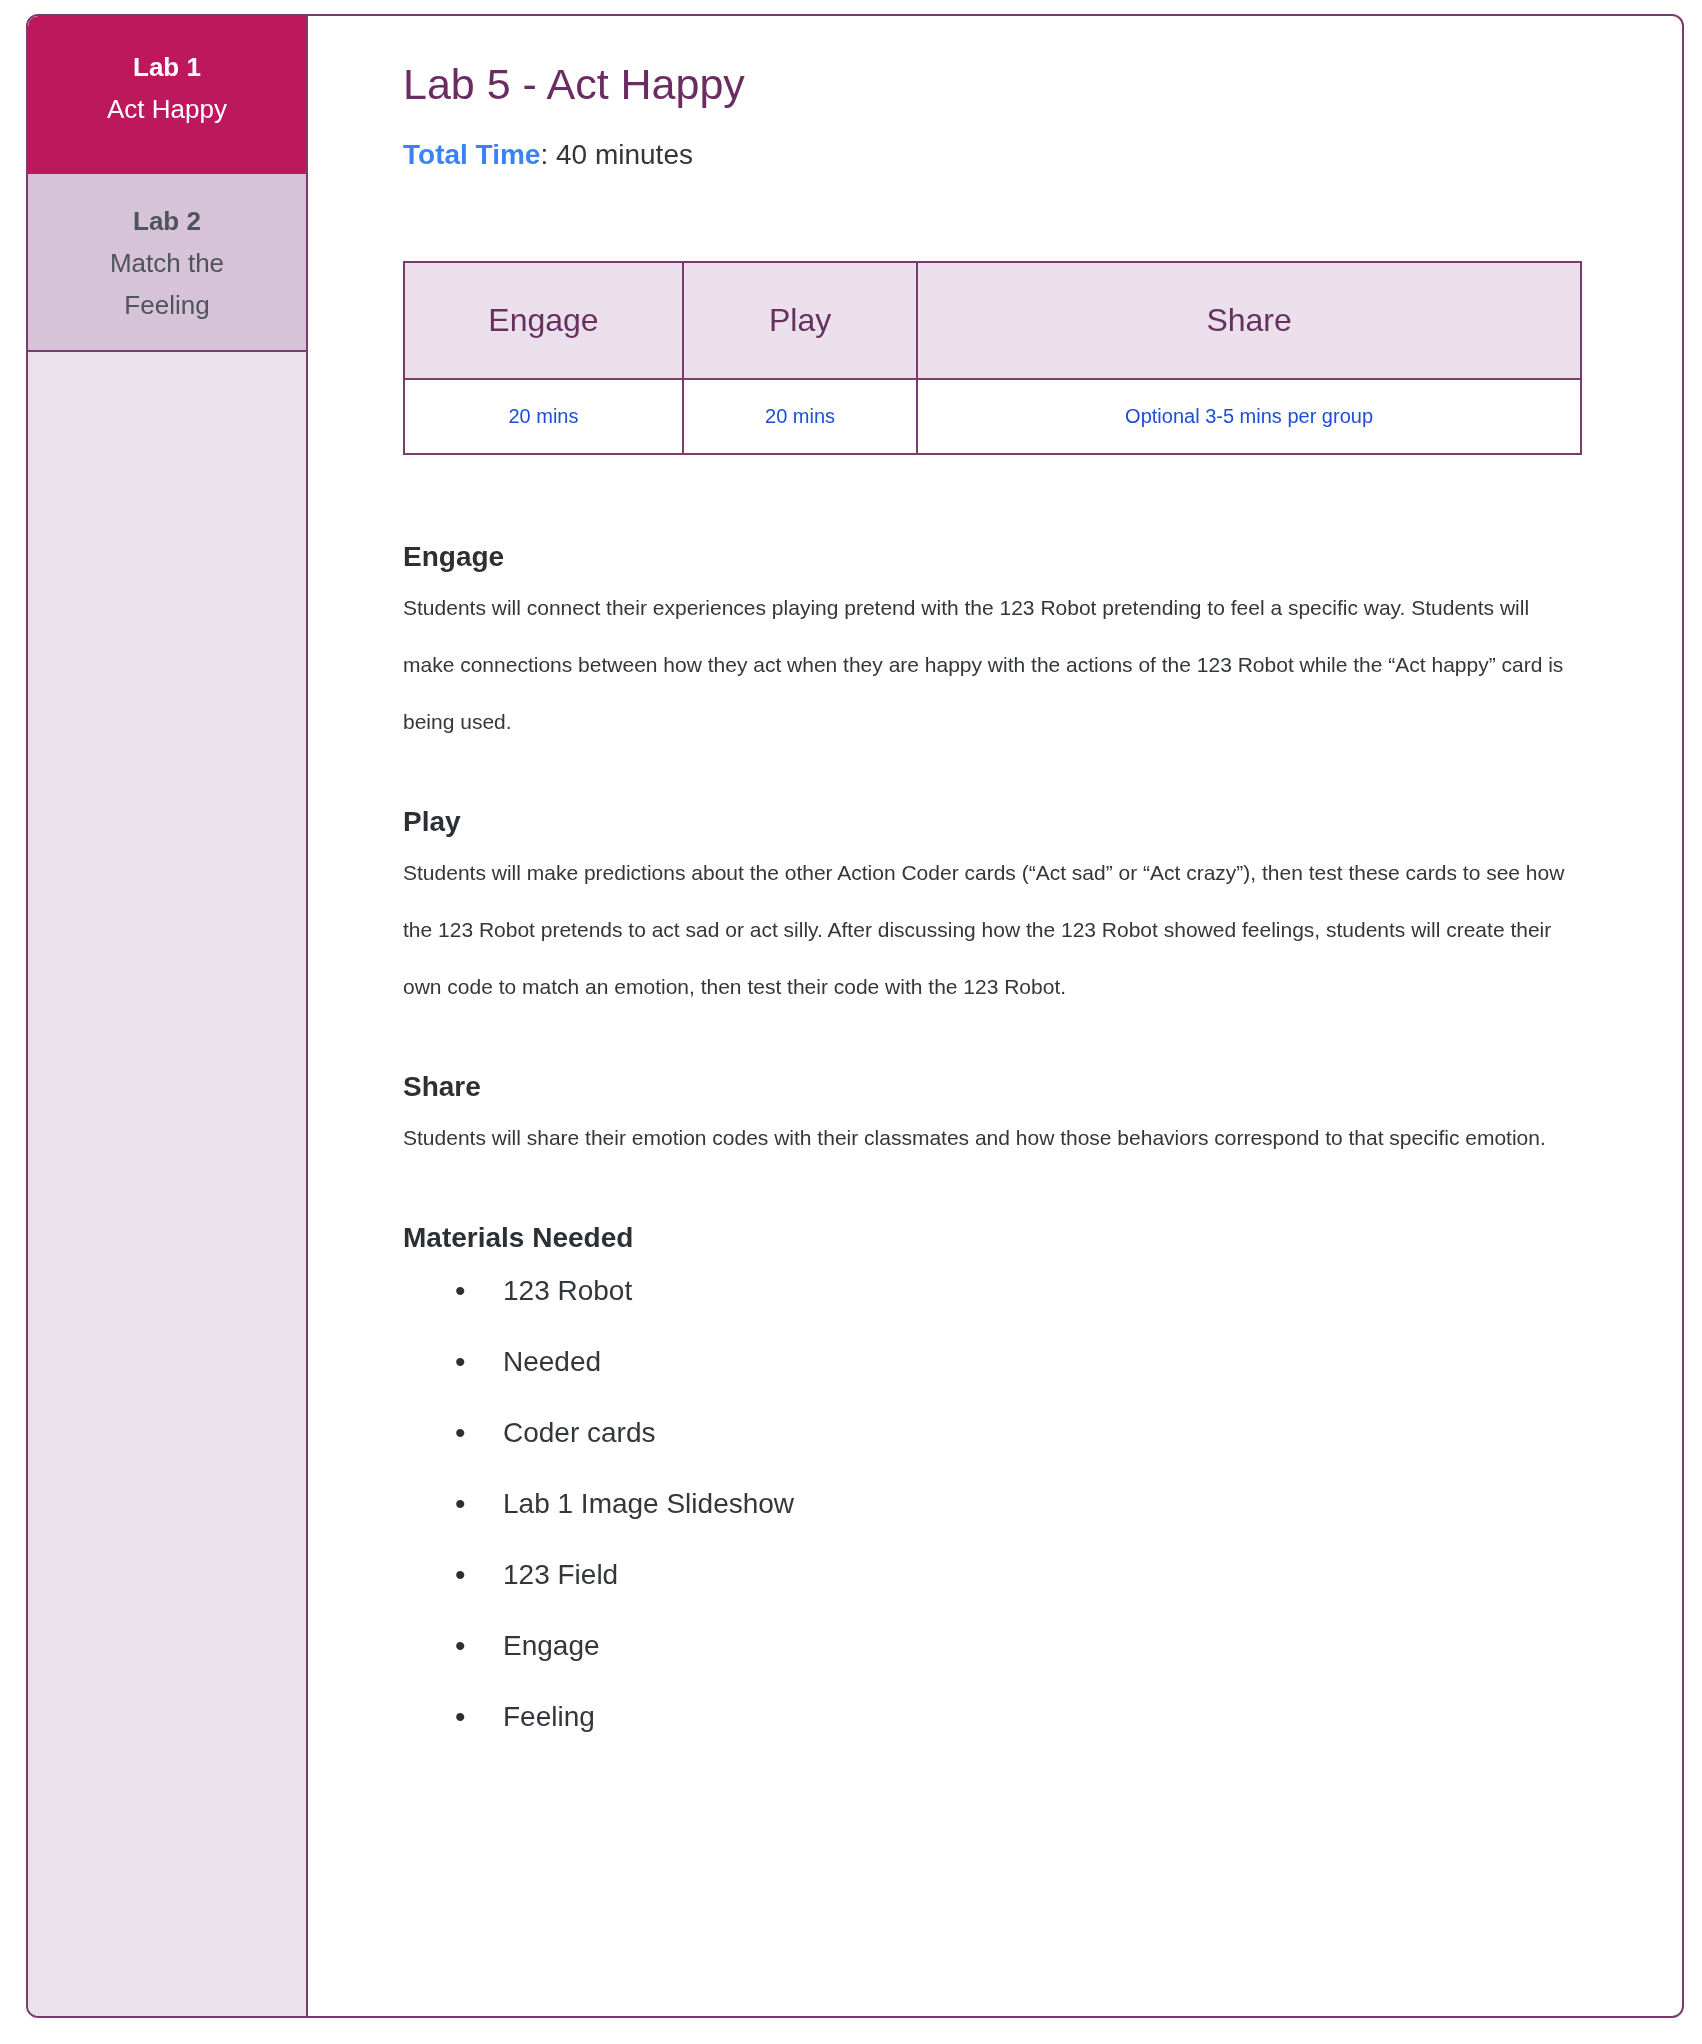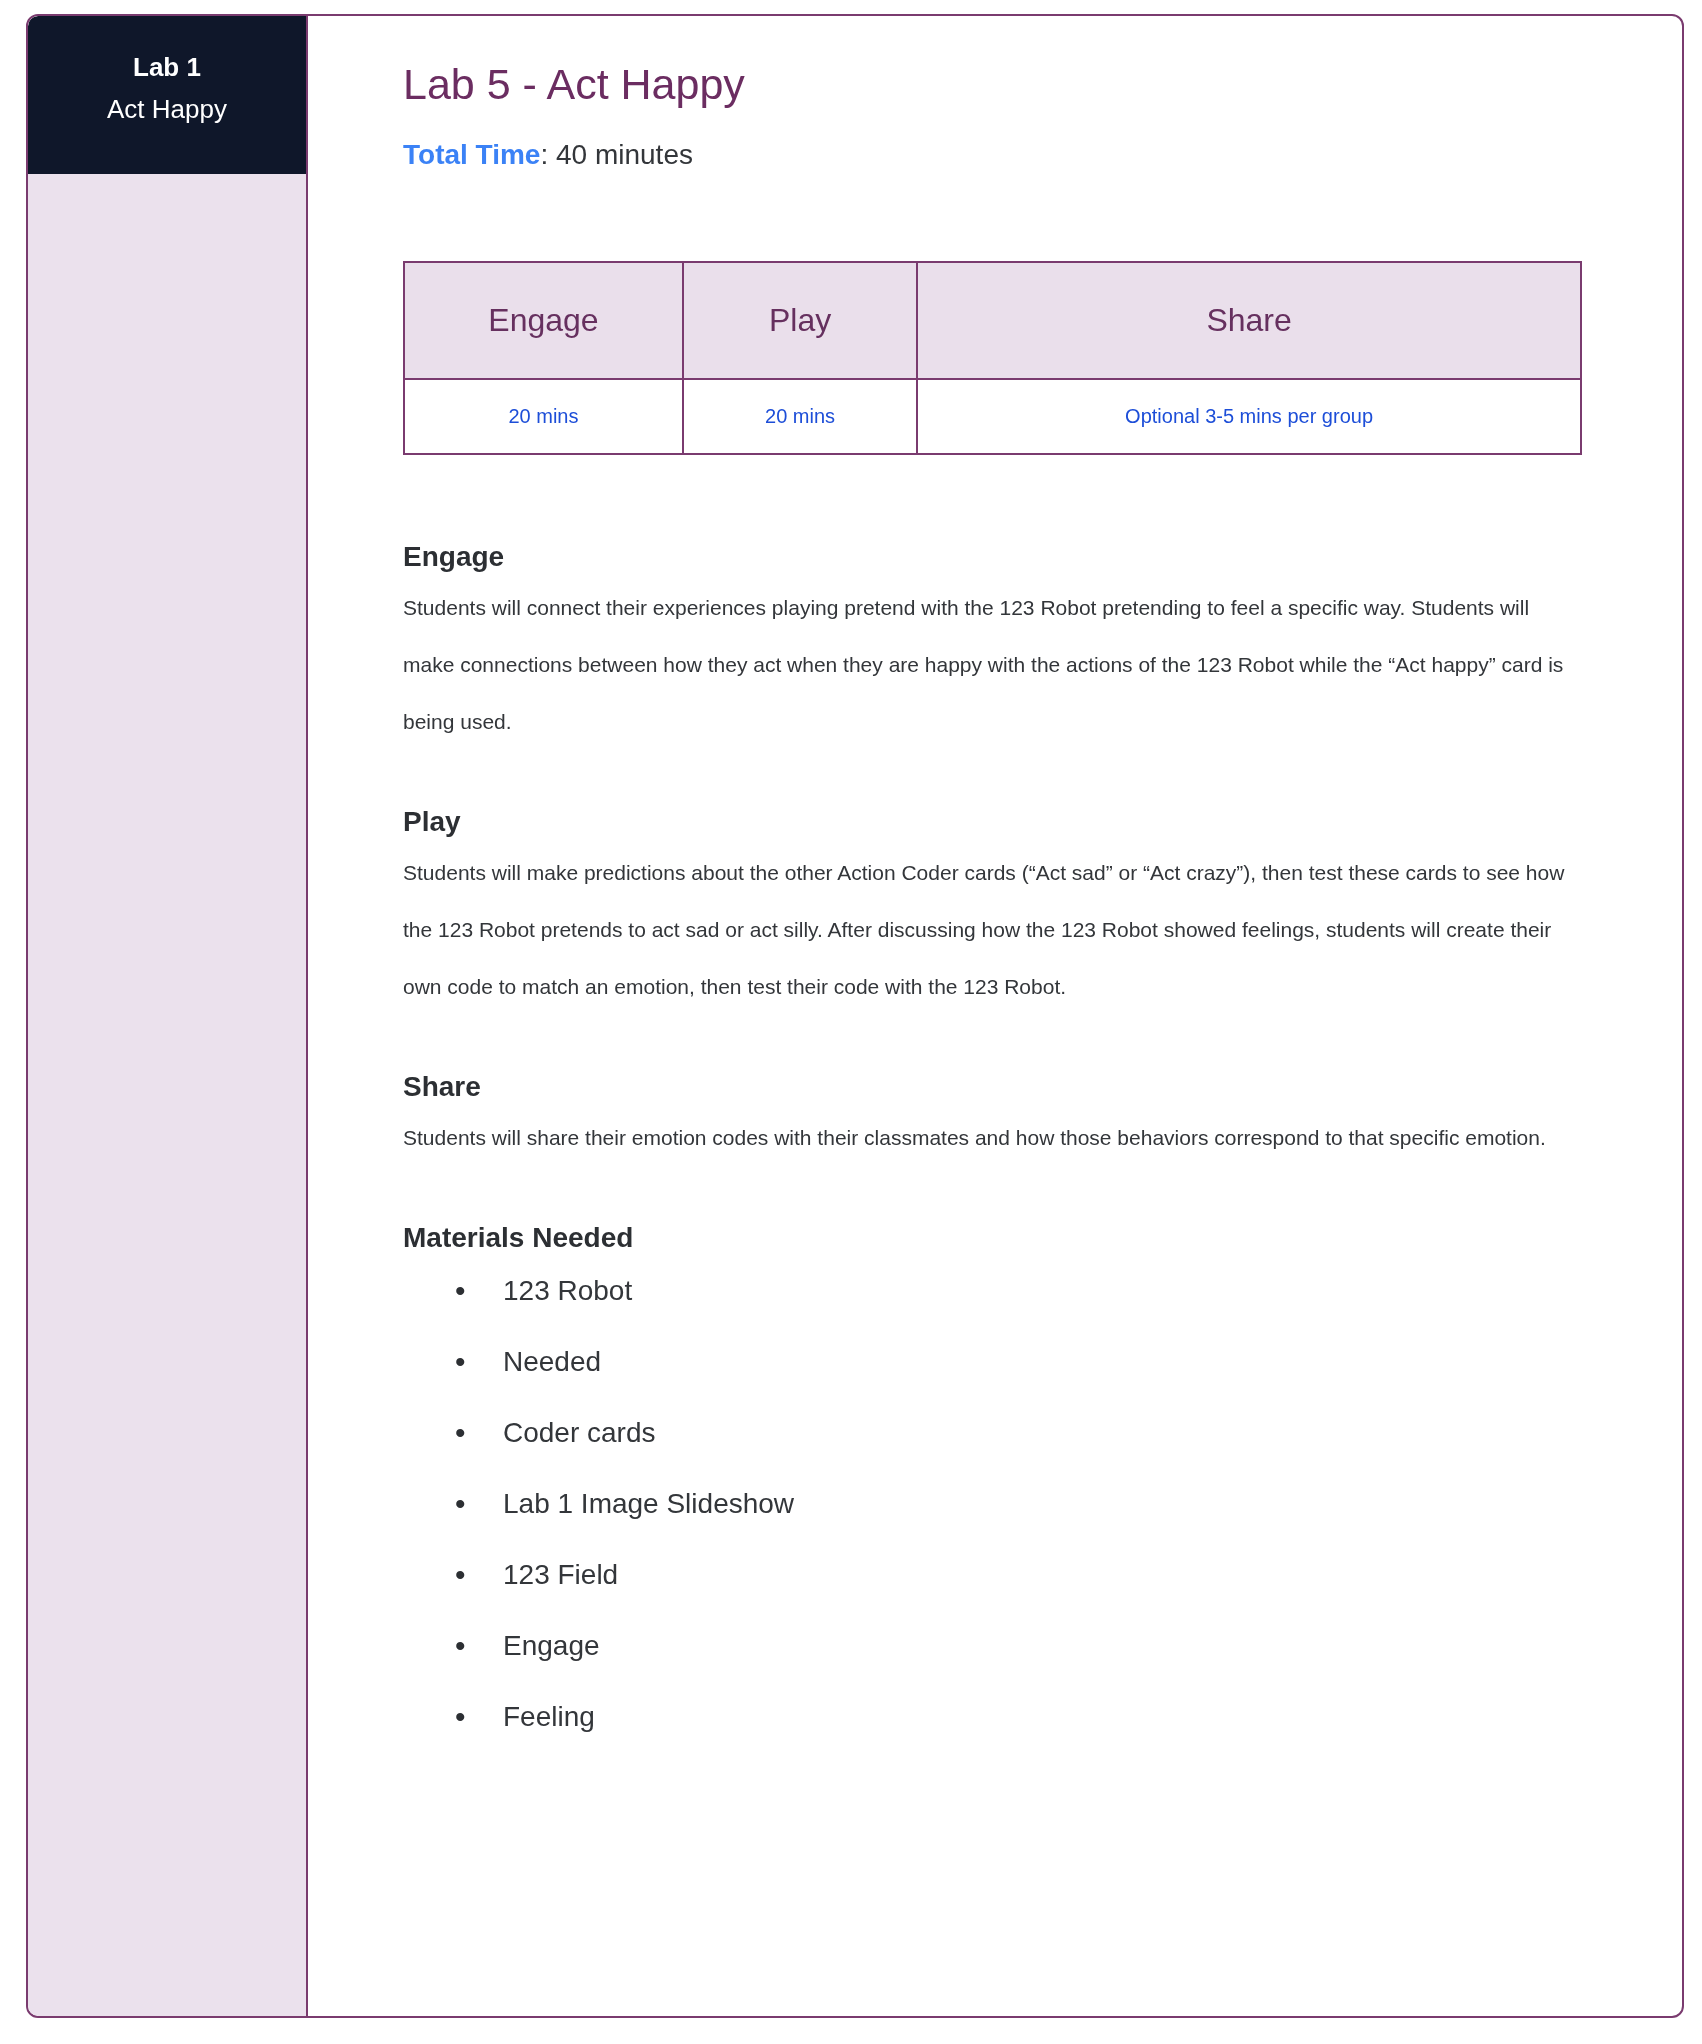--- a/index.html
+++ b/index.html
@@ -31,21 +31,21 @@
   .tab {
     text-align: center;
     font-size: 26px;
     line-height: 42px;
     cursor: pointer;
   }
   .tab .tab-label { font-weight: bold; }
   .tab-active {
     height: 158px;
     padding-top: 30px;
-    background: #0f172a;
+    background: #be185d;
     color: #ffffff;
     border-radius: 10px 0 0 0;
   }
   .tab-inactive {
     height: 178px;
     padding-top: 26px;
     background: #d7c3d8;
     color: #4e545a;
     border-bottom: 2px solid #7a3b6f;
   }
@@ -131,20 +131,24 @@
 </style>
 </head>
 <body>
 
 <div class="panel">
 
   <div class="sidebar">
     <div class="tab tab-active">
       <span class="tab-label">Lab 1</span><br>
       <span class="tab-sublabel">Act Happy</span>
+    </div>
+    <div class="tab tab-inactive">
+      <span class="tab-label">Lab 2</span>
+      <span class="tab-sublabel">Match the Feeling</span>
     </div>
   </div>
 
   <div class="content">
 
     <h1 class="page-title">Lab 5 - Act Happy</h1>
 
     <div class="total-time">
       <span class="label">Total Time</span><span>: 40 minutes</span>
     </div>

